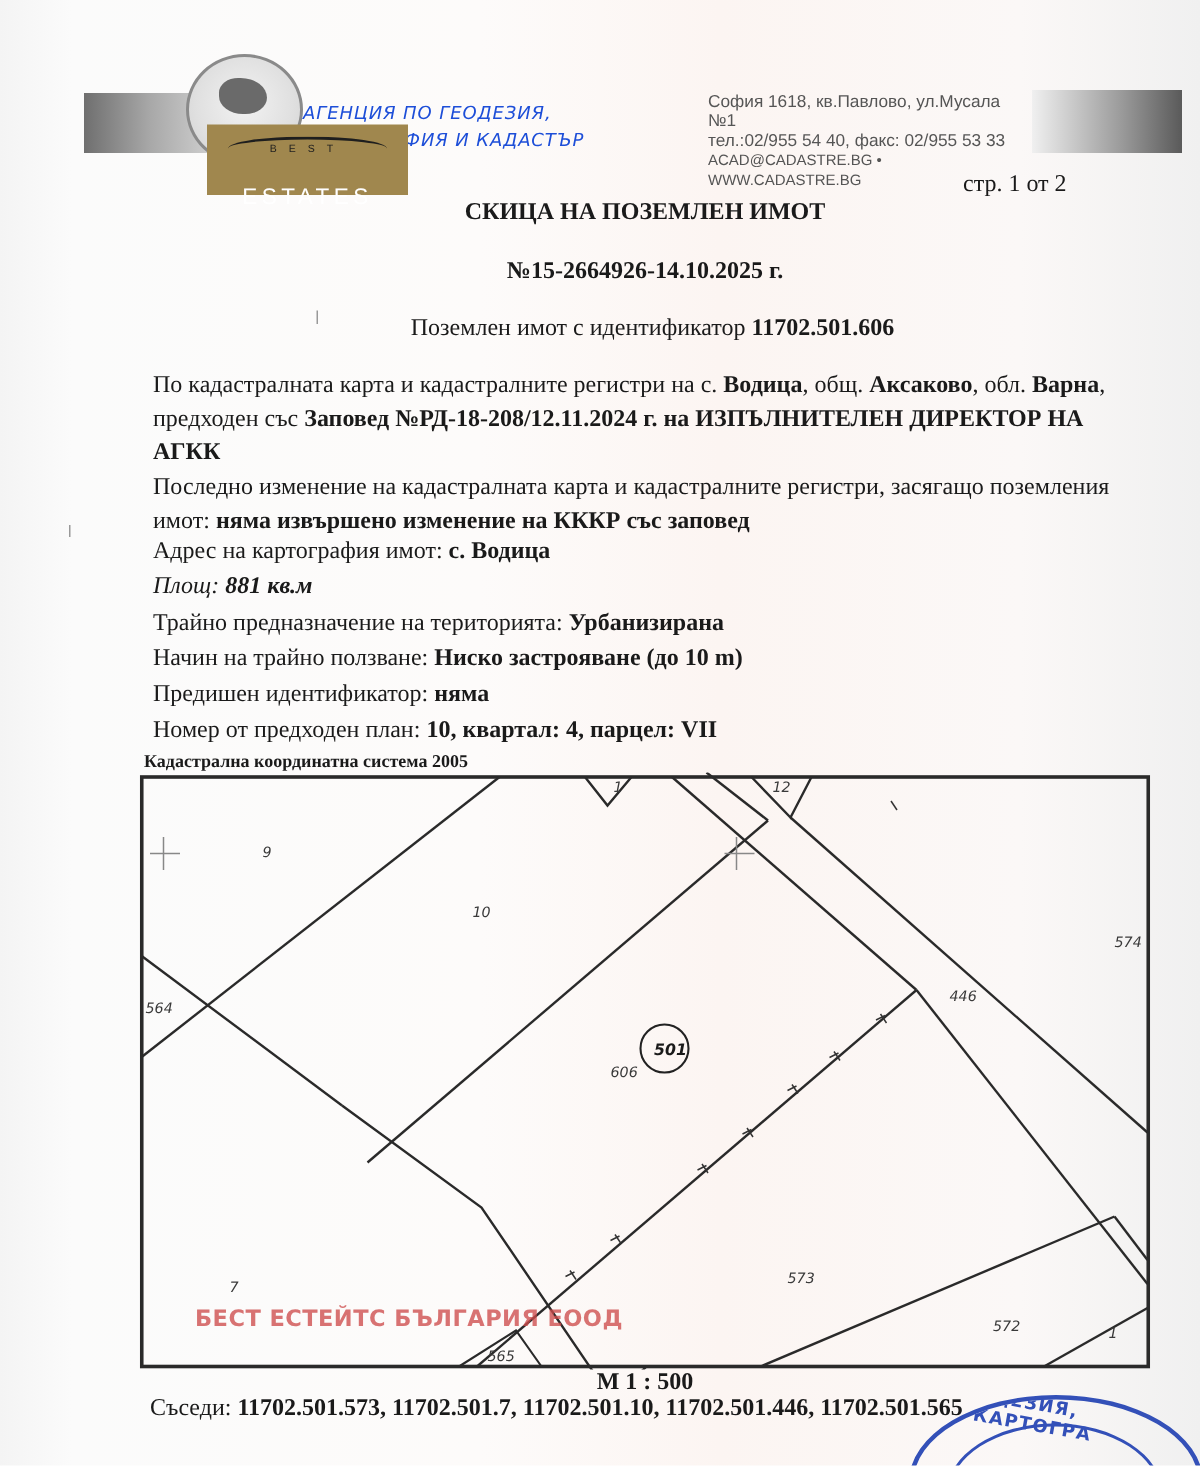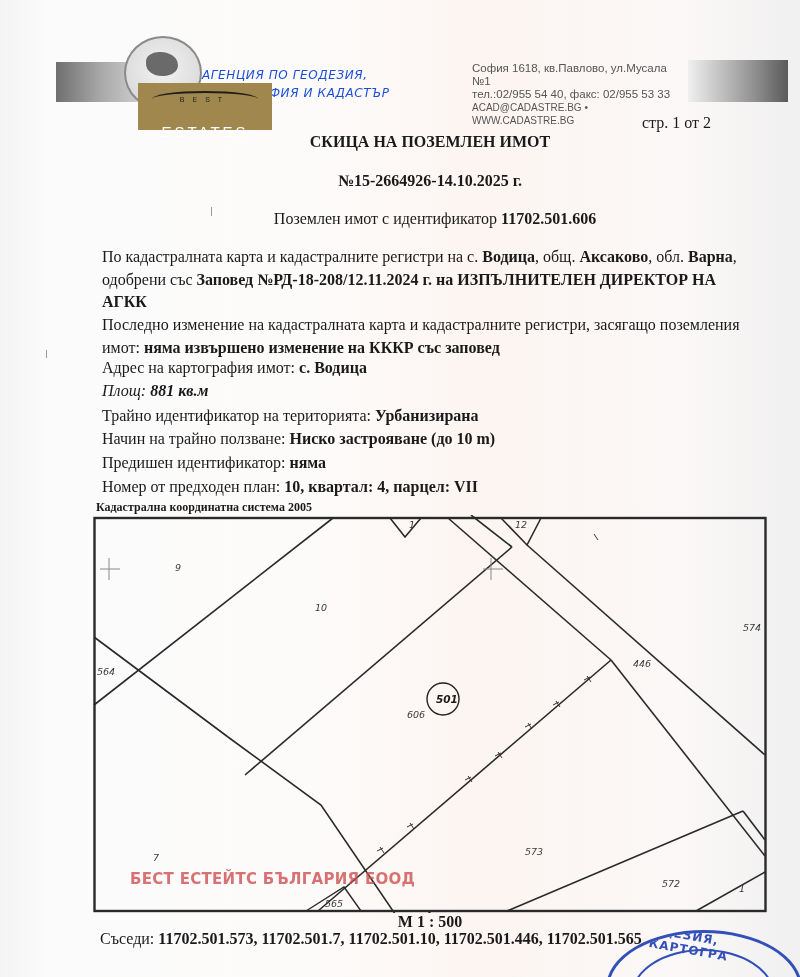--- a/index.html
+++ b/index.html
@@ -71,33 +71,33 @@
 <div class="abs title">СКИЦА НА ПОЗЕМЛЕН ИМОТ</div>
 <div class="abs docno">№15-2664926-14.10.2025 г.</div>
 <div class="abs ident">
   <span>Поземлен имот с идентификатор </span><b>11702.501.606</b>
 </div>
 <div class="abs tick" style="left:211px;top:207px;height:9px;"></div>
 <div class="abs tick" style="left:46px;top:350px;height:8px;"></div>
 
 <div class="abs body-text" style="top:246px;">
   <span>По кадастралната карта и кадастралните регистри на с. </span><b>Водица</b><span>, общ. </span><b>Аксаково</b><span>, обл. </span><b>Варна</b><span>,</span>
-  <span>одобрени със </span><b>Заповед №РД-18-208/12.11.2024 г. на ИЗПЪЛНИТЕЛЕН ДИРЕКТОР НА АГКК</b>
+  <span>предходен със </span><b>Заповед №РД-18-208/12.11.2024 г. на ИЗПЪЛНИТЕЛЕН ДИРЕКТОР НА АГКК</b>
 </div>
 <div class="abs body-text" style="top:314px;">
   <span>Последно изменение на кадастралната карта и кадастралните регистри, засягащо поземления имот: </span><b>няма извършено изменение на КККР със заповед</b>
 </div>
 <div class="abs body-text" style="top:357px;">
   <span>Адрес на картография имот: </span><b>с. Водица</b>
 </div>
 <div class="abs body-text" style="top:380px;font-style:italic;">
   <span>Площ: </span><b>881 кв.м</b>
 </div>
 <div class="abs body-text" style="top:405px;">
-  <span>Трайно идентификатор на територията: </span><b>Урбанизирана</b>
+  <span>Трайно предназначение на територията: </span><b>Урбанизирана</b>
 </div>
 <div class="abs body-text" style="top:428px;">
   <span>Начин на трайно ползване: </span><b>Ниско застрояване (до 10 m)</b>
 </div>
 <div class="abs body-text" style="top:452px;">
   <span>Предишен идентификатор: </span><b>няма</b>
 </div>
 <div class="abs body-text" style="top:476px;">
   <span>Номер от предходен план: </span><b>10, квартал: 4, парцел: VII</b>
 </div>

